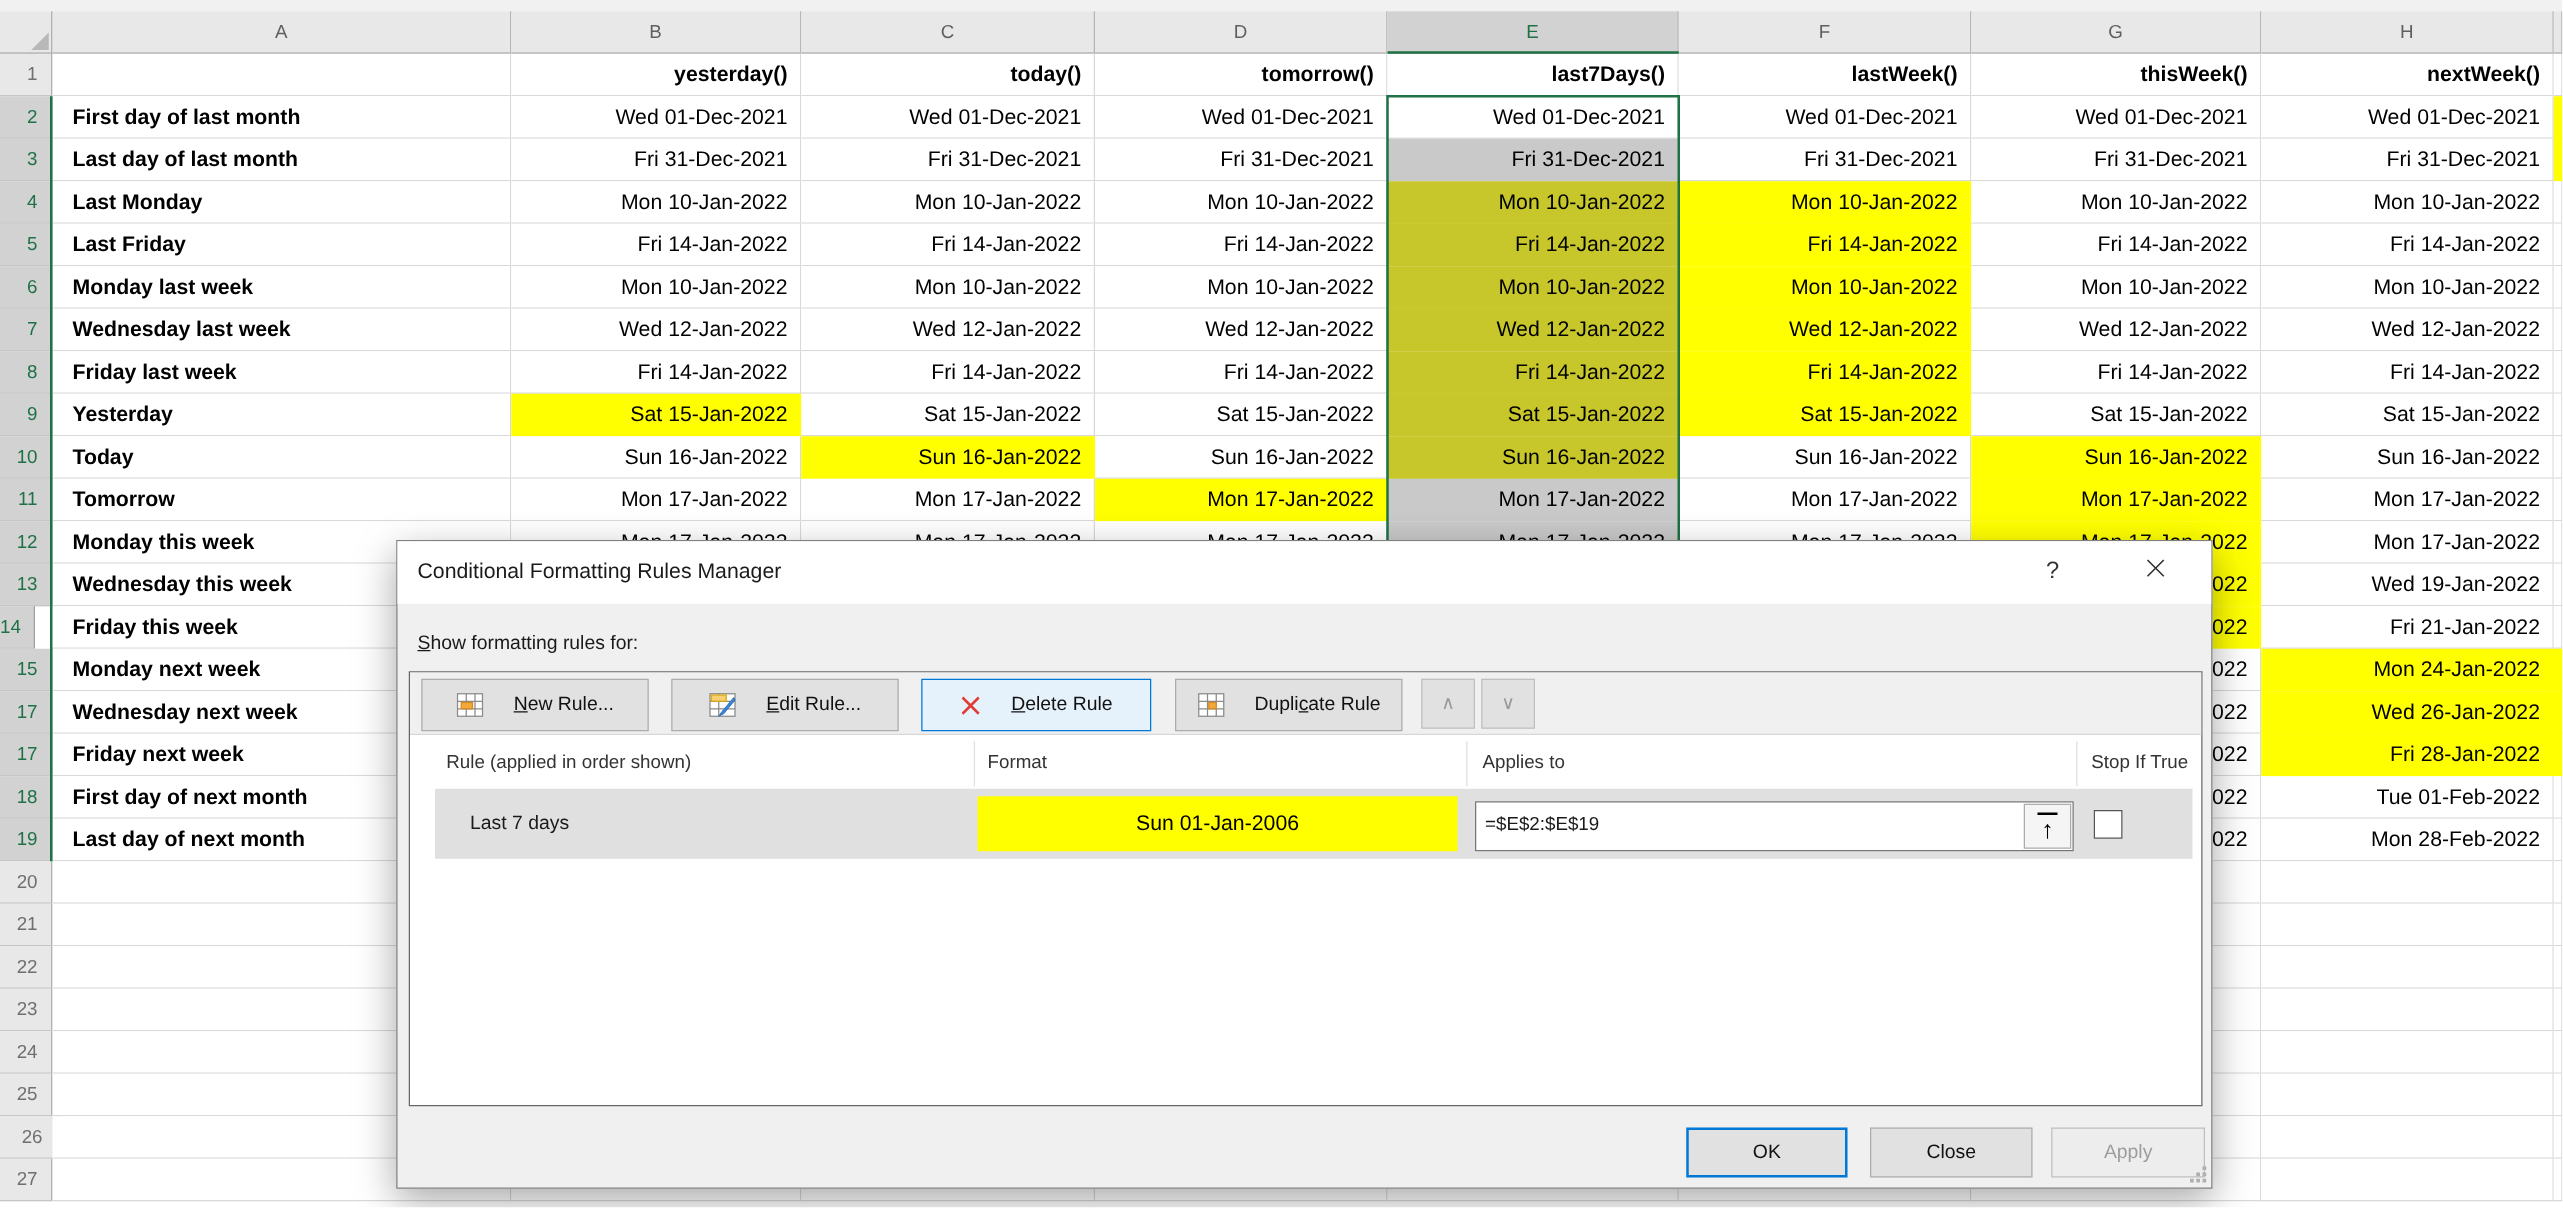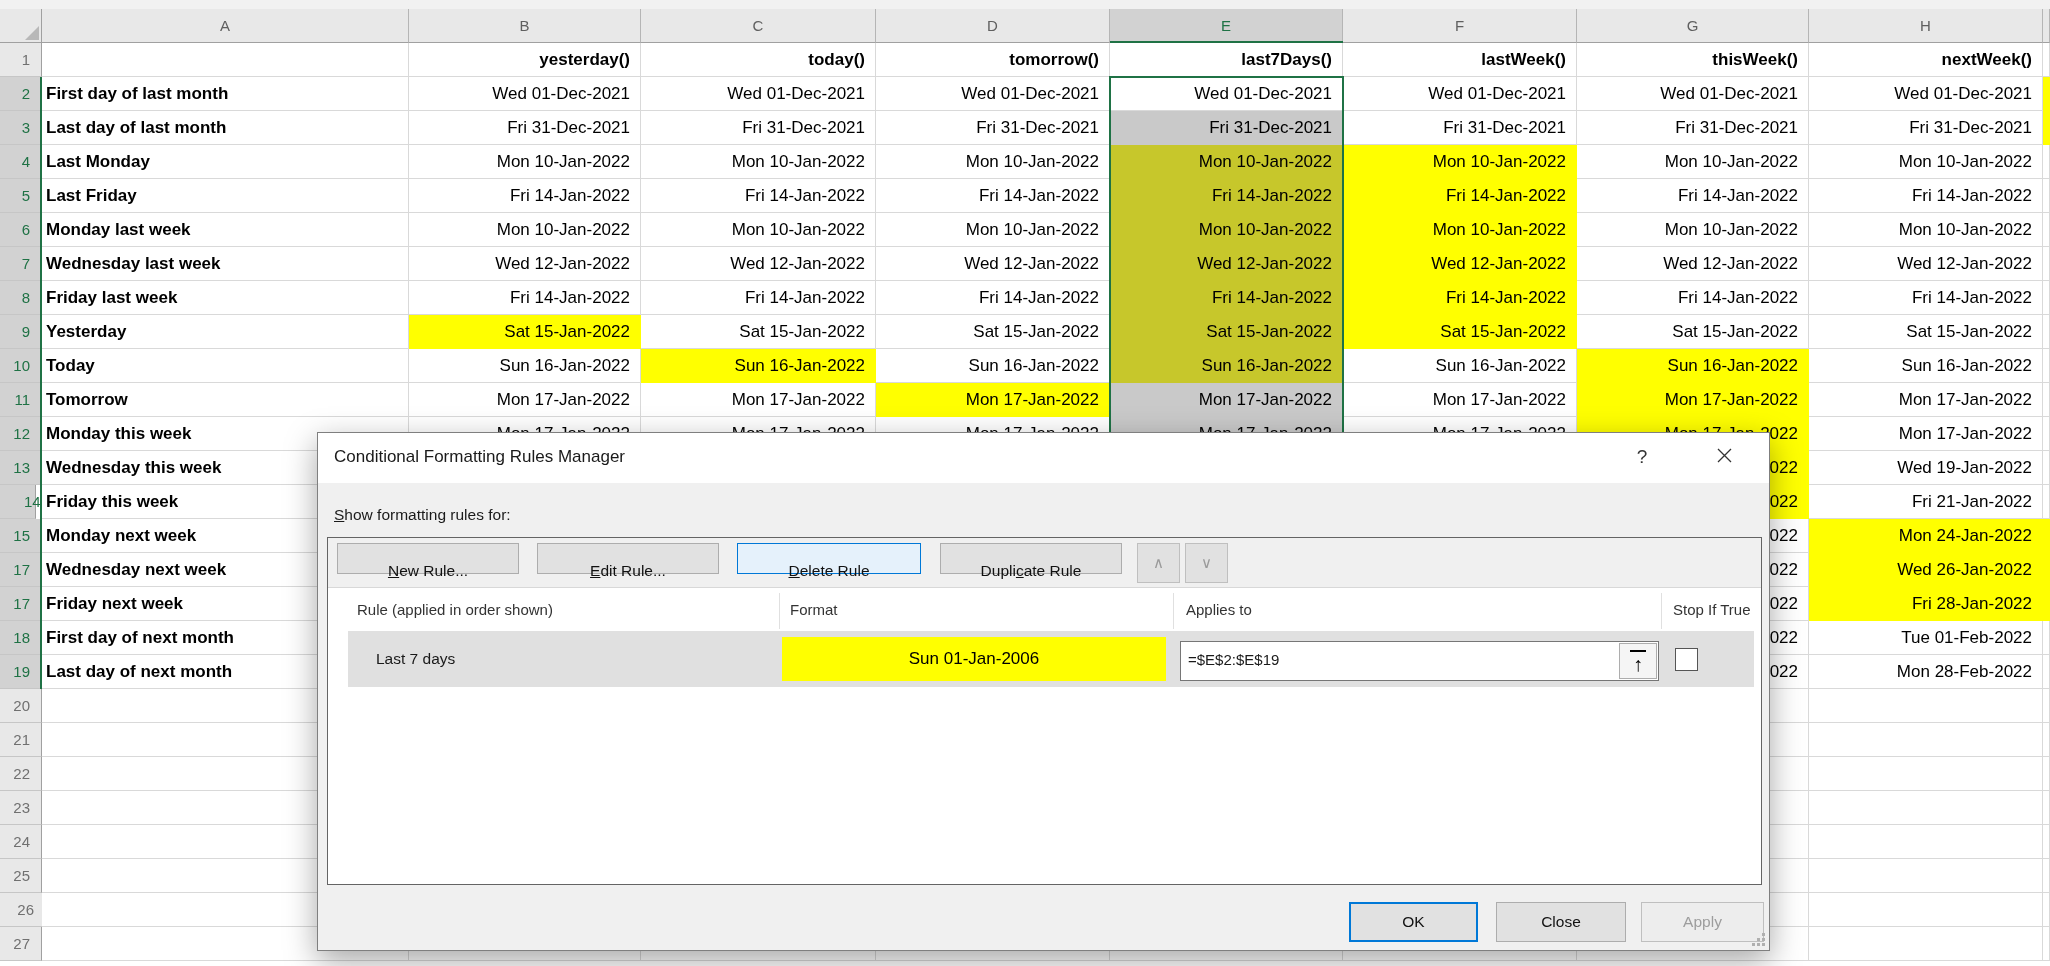--- a/index.html
+++ b/index.html
@@ -13,41 +13,41 @@
       border-left:14px solid transparent;border-bottom:14px solid #b8b8b8;}
   .colhdr{background:var(--band);color:#5f5f5f;font-size:15px;text-align:center;
       border-right:1px solid #b5b5b5;border-bottom:1px solid #a0a0a0;line-height:33px;}
   .colhdr.sel{background:var(--bandsel);color:var(--green);}
   .rowhdr{background:var(--band);color:#707070;font-size:15px;text-align:right;
       padding-right:11px;border-right:1px solid #a0a0a0;border-bottom:1px solid #c6c6c6;line-height:33px;}
   .rowhdr.sel{background:var(--bandsel);color:var(--green);}
   .c{font-size:17px;color:#000;line-height:34px;white-space:nowrap;overflow:hidden;
      border-right:1px solid var(--grid);border-bottom:1px solid var(--grid);background:#fff;}
   .c.r{text-align:right;padding-right:10px;}
-  .c.l{text-align:left;padding-left:4px;}
+  .c.l{text-align:left;padding-left:16px;}
   .c.b{font-weight:bold;}
   .greenbar{background:var(--green);z-index:4;}
   .selbox{border:2px solid var(--green);z-index:3;pointer-events:none;}
   
   .dialog{left:317px;top:432px;width:1453px;height:519px;background:#f0f0f0;
       border:1px solid #7f7f7f;box-shadow:0 10px 30px rgba(0,0,0,.35);z-index:10;font-size:15px;color:#1a1a1a;}
   .titlebar{left:0;top:0;width:100%;height:50px;background:#fff;}
   .dlgtitle{left:16px;top:14px;font-size:17px;color:#1a1a1a;}
   .winbtn{top:8px;width:34px;height:32px;text-align:center;line-height:32px;font-size:19px;color:#333;}
   .dlglabel{left:16px;top:73px;font-size:15.5px;}
   .u{text-decoration:underline;}
   .combo{left:246px;top:65px;width:260px;height:33px;background:#fff;border:1px solid #8f8f8f;}
   .combo .blue{position:absolute;left:3px;top:3px;right:31px;bottom:3px;background:#a8cdee;
       outline:1px dotted #000;outline-offset:-2px;font-size:16px;line-height:25px;padding-left:5px;white-space:nowrap;overflow:hidden;}
   .combo .drop{position:absolute;right:2px;top:2px;width:27px;bottom:2px;background:#f0f0f0;
       border:1px solid #c8c8c8;text-align:center;}
   .groupbox{left:9px;top:104px;width:1435px;height:348px;border:1px solid #646464;background:#fff;}
   .toolstrip{left:0;top:0;width:100%;height:50px;background:#f0f0f0;border-bottom:1px solid #d8d8d8;}
-  .tbtn{top:110px;height:31px;background:#e1e1e1;border:1px solid #adadad;
-      display:flex;align-items:center;justify-content:center;gap:24px;font-size:15.5px;color:#111;flex-direction:column;}
+  .tbtn{top:110px;height:42px;background:#e1e1e1;border:1px solid #adadad;
+      display:flex;align-items:center;justify-content:center;gap:24px;font-size:15.5px;color:#111;}
   .tbtn.focusblue{background:#e5f1fb;border:1px solid var(--accent);}
   .spin{top:110px;width:43px;height:40px;background:#e1e1e1;border:1px solid #bfbfbf;
       color:#9a9a9a;text-align:center;line-height:38px;font-size:15px;}
   .listhdr{font-size:15px;color:#333;top:168px;}
   .vsep{top:160px;width:1px;height:36px;background:#e0e0e0;}
   .rulerow{left:30px;top:198px;width:1406px;height:56px;background:#e0e0e0;}
   .rulename{position:absolute;left:28px;top:0;line-height:56px;font-size:15.5px;}
   .preview{position:absolute;left:434px;top:6px;width:384px;height:44px;background:var(--yellow);
       text-align:center;line-height:44px;font-size:17px;color:#000;}
   .applies{position:absolute;left:832px;top:10px;width:477px;height:38px;background:#fff;
@@ -90,21 +90,21 @@
       <div class="abs rowhdr sel" style="left: 0px; top: 145px; width: 42px; height: 34px;">4</div>
       <div class="abs rowhdr sel" style="left: 0px; top: 179px; width: 42px; height: 34px;">5</div>
       <div class="abs rowhdr sel" style="left: 0px; top: 213px; width: 42px; height: 34px;">6</div>
       <div class="abs rowhdr sel" style="left: 0px; top: 247px; width: 42px; height: 34px;">7</div>
       <div class="abs rowhdr sel" style="left: 0px; top: 281px; width: 42px; height: 34px;">8</div>
       <div class="abs rowhdr sel" style="left: 0px; top: 315px; width: 42px; height: 34px;">9</div>
       <div class="abs rowhdr sel" style="left: 0px; top: 349px; width: 42px; height: 34px;">10</div>
       <div class="abs rowhdr sel" style="left: 0px; top: 383px; width: 42px; height: 34px;">11</div>
       <div class="abs rowhdr sel" style="left: 0px; top: 417px; width: 42px; height: 34px;">12</div>
       <div class="abs rowhdr sel" style="left: 0px; top: 451px; width: 42px; height: 34px;">13</div>
-      <div class="abs rowhdr sel" style="left: 0px; top: 485px; width: 28px; height: 34px; padding-left: 24px;">14</div>
+      <div class="abs rowhdr sel" style="left: 0px; top: 485px; width: 28px; height: 34px;">14</div>
       <div class="abs rowhdr sel" style="left: 0px; top: 519px; width: 42px; height: 34px;">15</div>
       <div class="abs rowhdr sel" style="left: 0px; top: 553px; width: 42px; height: 34px;">17</div>
       <div class="abs rowhdr sel" style="left: 0px; top: 587px; width: 42px; height: 34px;">17</div>
       <div class="abs rowhdr sel" style="left: 0px; top: 621px; width: 42px; height: 34px;">18</div>
       <div class="abs rowhdr sel" style="left: 0px; top: 655px; width: 42px; height: 34px;">19</div>
       <div class="abs rowhdr" style="left: 0px; top: 689px; width: 42px; height: 34px;">20</div>
       <div class="abs rowhdr" style="left: 0px; top: 723px; width: 42px; height: 34px;">21</div>
       <div class="abs rowhdr" style="left: 0px; top: 757px; width: 42px; height: 34px;">22</div>
       <div class="abs rowhdr" style="left: 0px; top: 791px; width: 42px; height: 34px;">23</div>
       <div class="abs rowhdr" style="left: 0px; top: 825px; width: 42px; height: 34px;">24</div>

